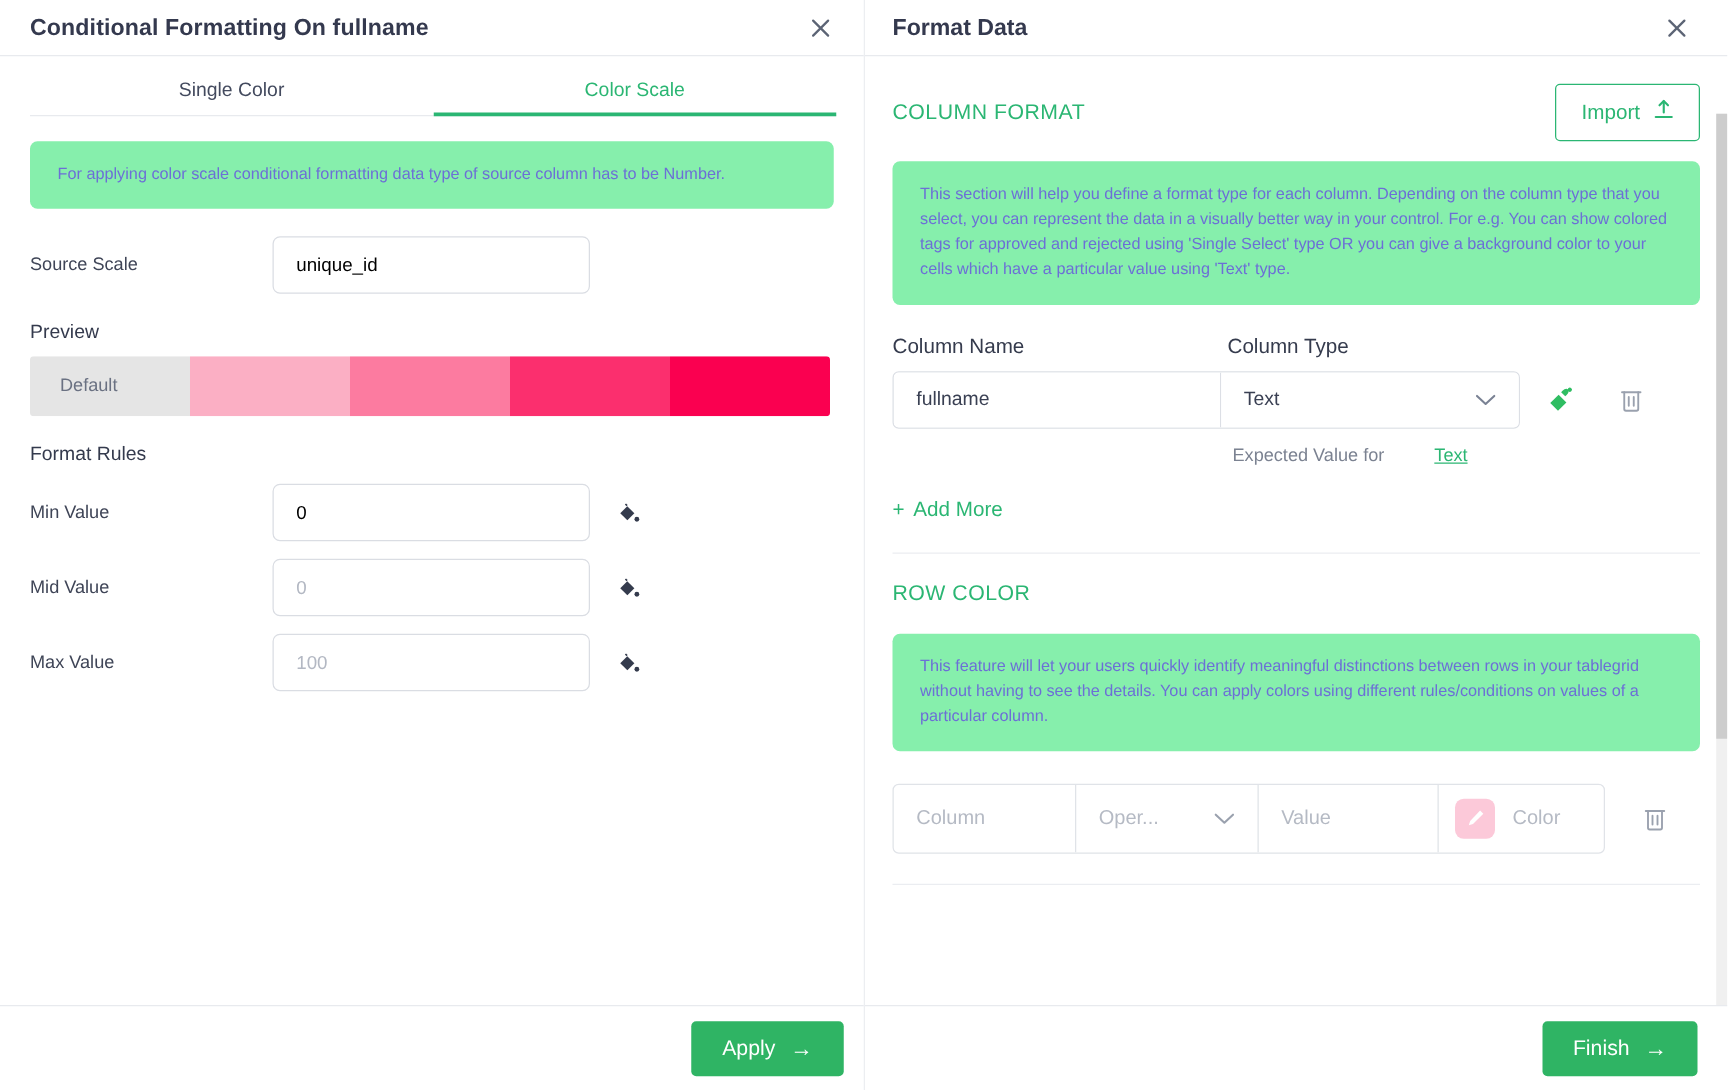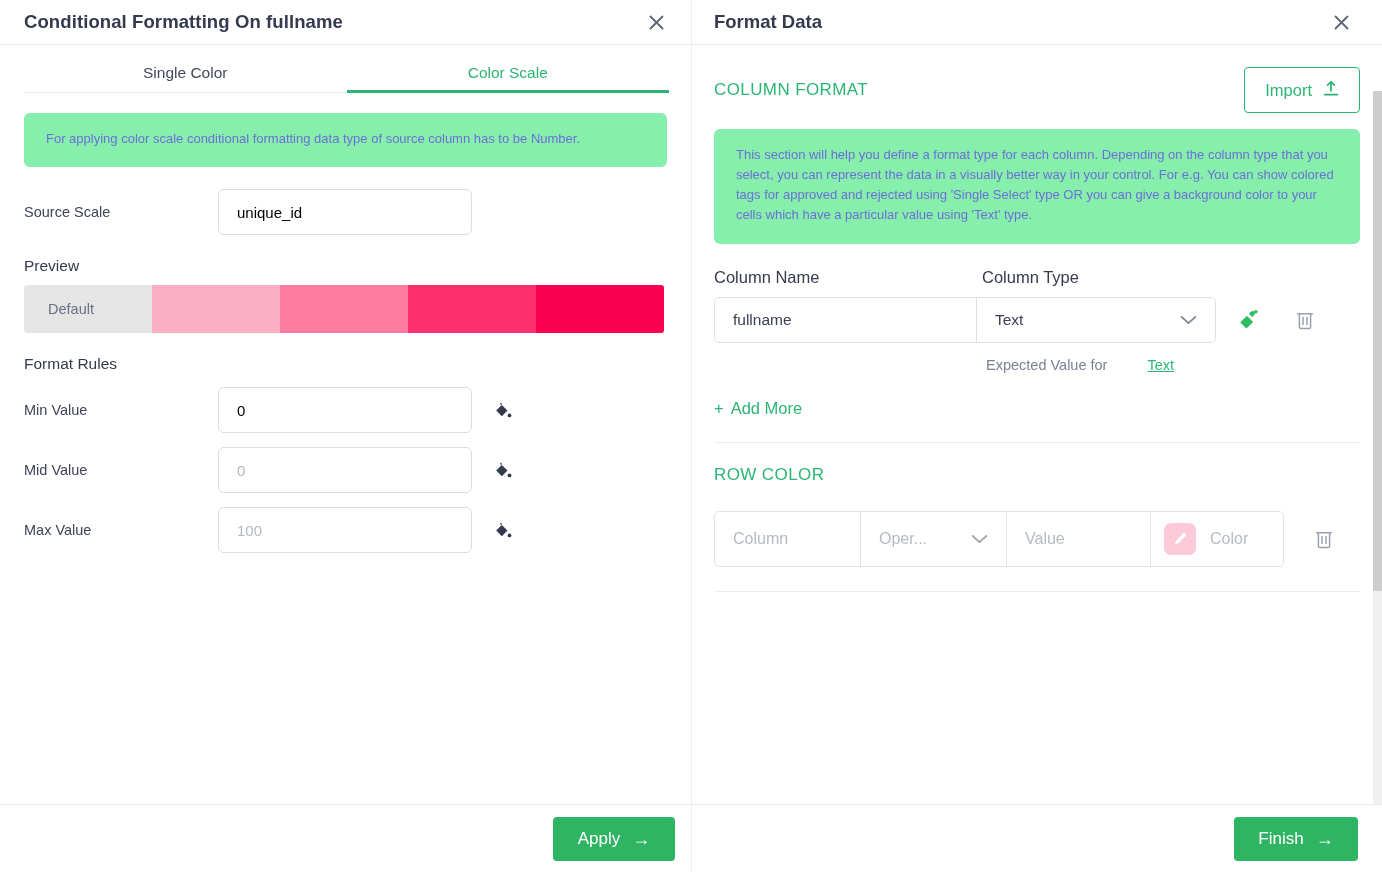--- a/index.html
+++ b/index.html
@@ -564,20 +564,23 @@
 
         <div class="add-more">
           <span>+</span>
           <span>Add More</span>
         </div>
       </div>
 
       <div class="section">
         <div class="section-title">ROW COLOR</div>
 
+        <div class="info-box right" style="margin-top:22px">
+          <span>This feature will let your users quickly identify meaningful distinctions between rows in your tablegrid without having to see the details. You can apply colors using different rules/conditions on values of a particular column.</span>
+        </div>
 
         <div class="rowcolor-rule">
           <div class="rule-group">
             <div class="rule-cell cell-column">
               <span>Column</span>
             </div>
             <div class="rule-cell cell-oper">
               <span>Oper...</span>
               <span class="chev">
                 <svg width="17" height="10" viewBox="0 0 17 10" fill="none" stroke="#9aa1ae" stroke-width="1.7" stroke-linecap="round" stroke-linejoin="round">

